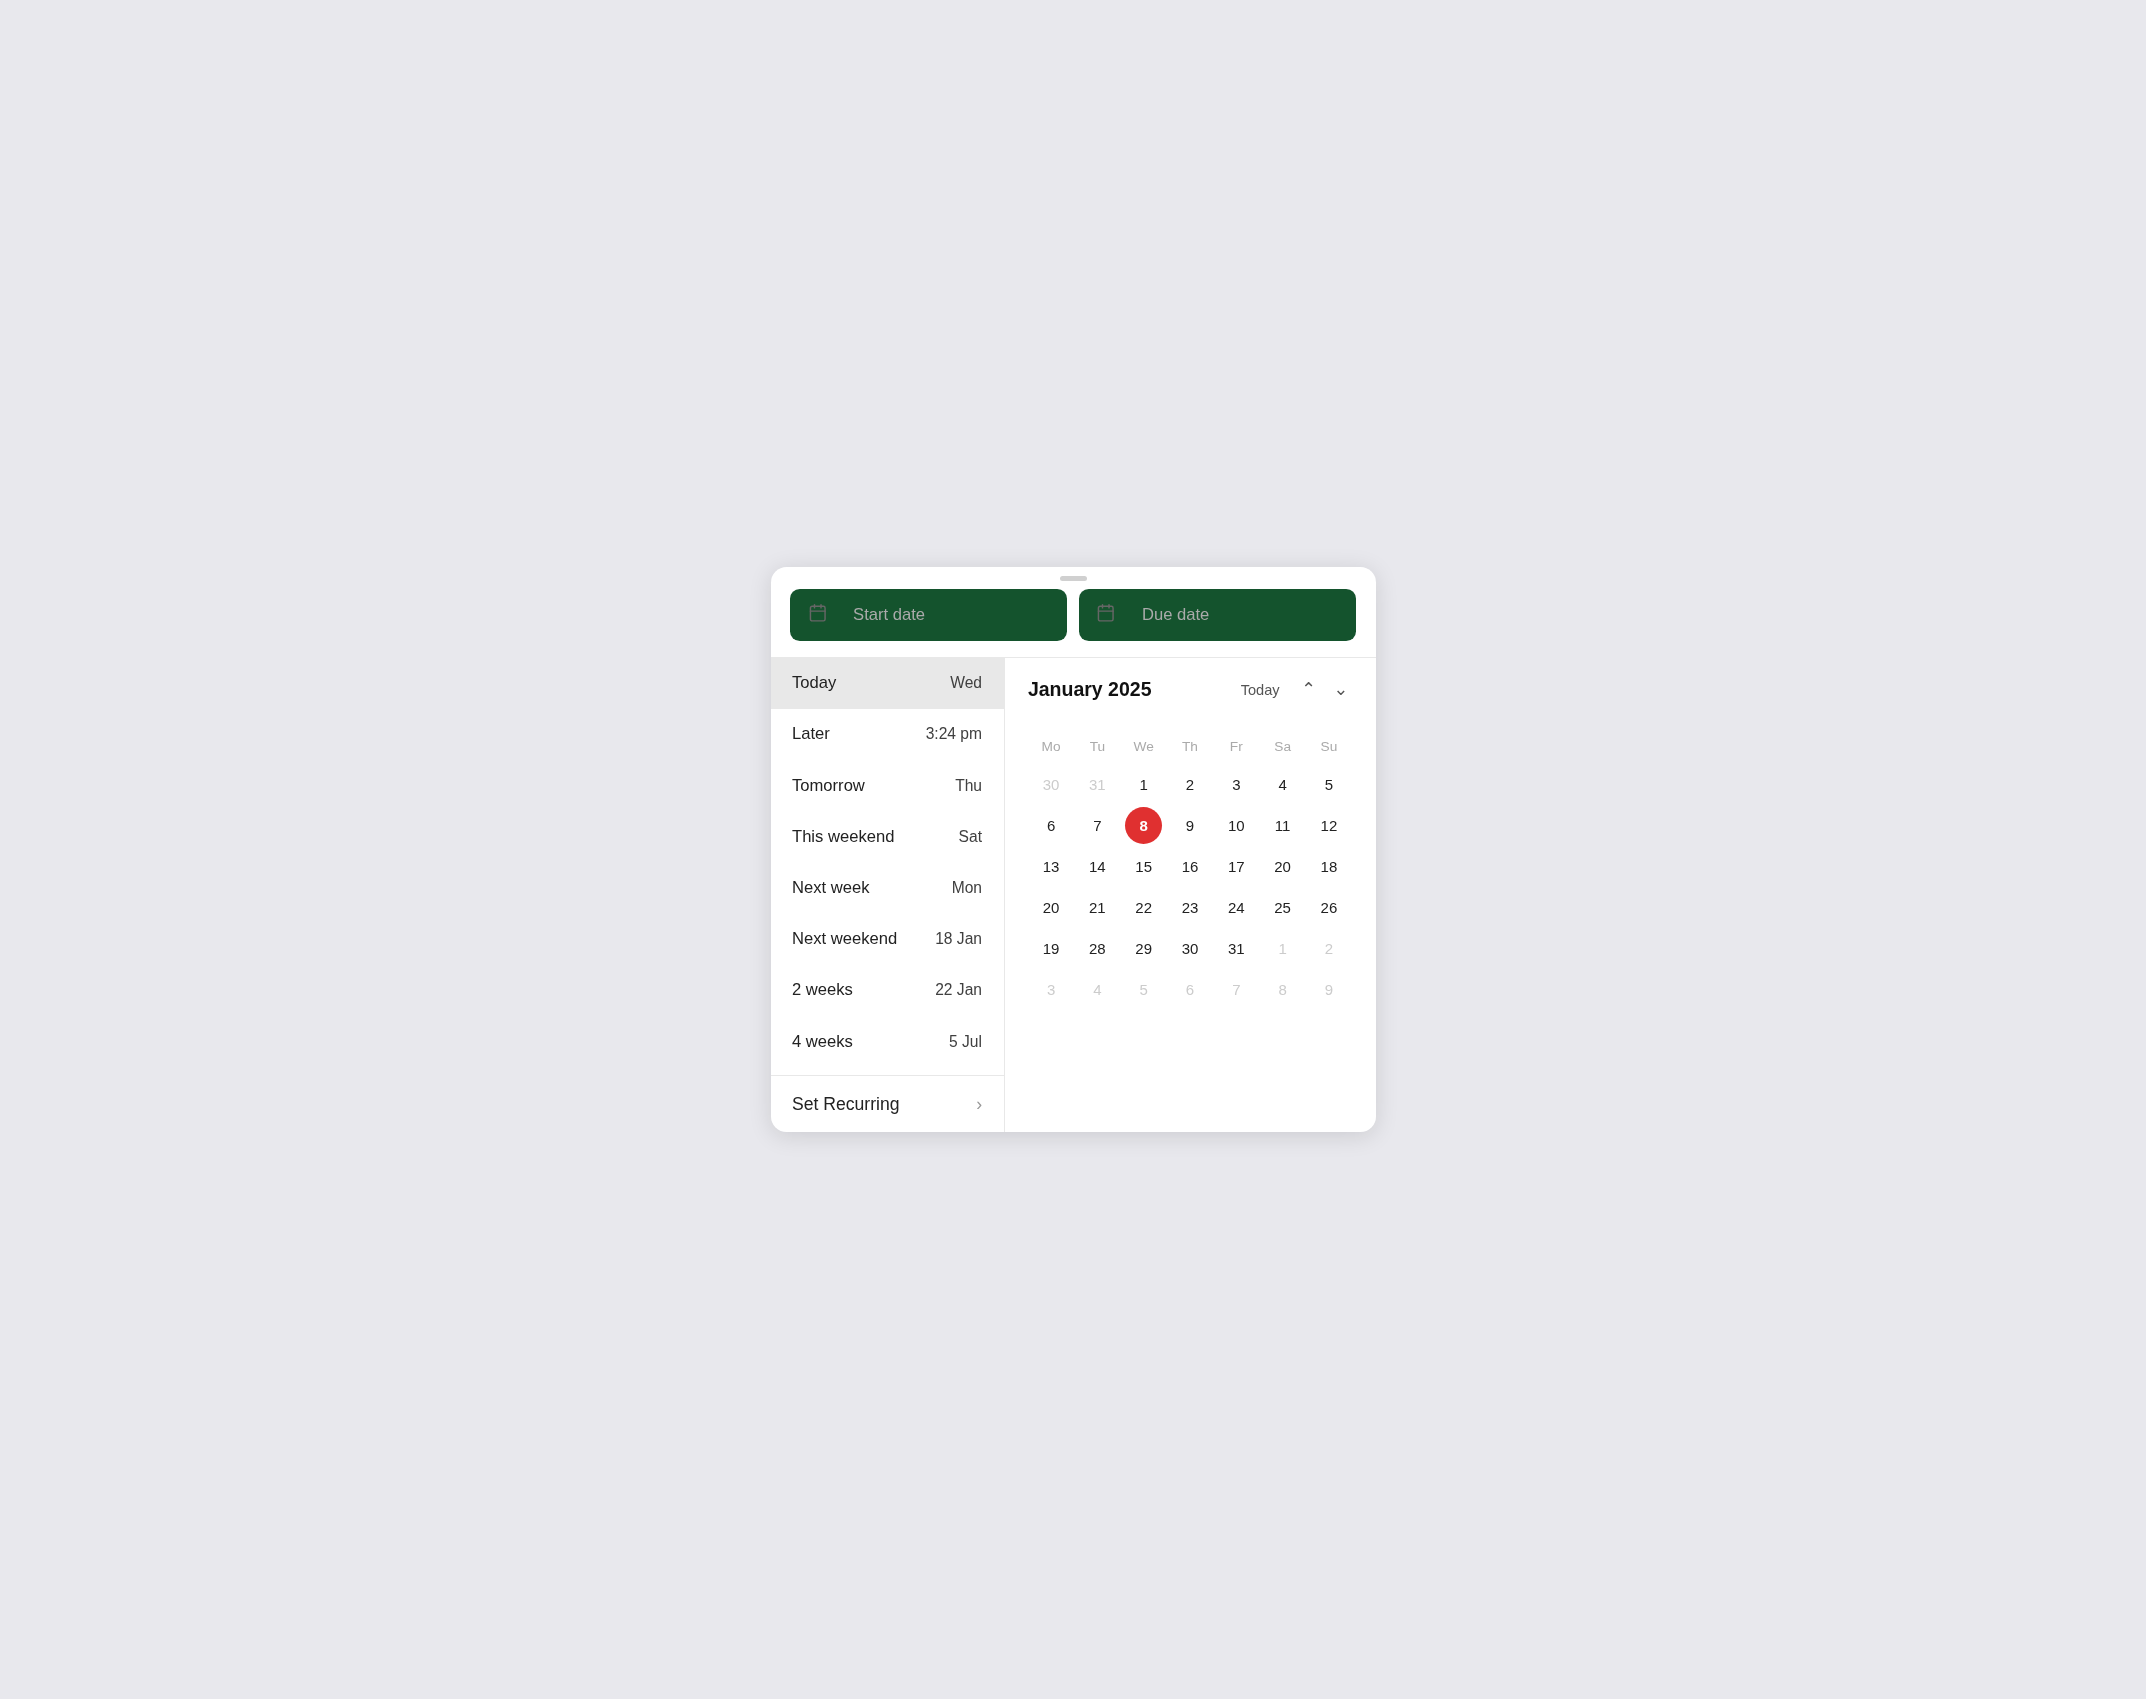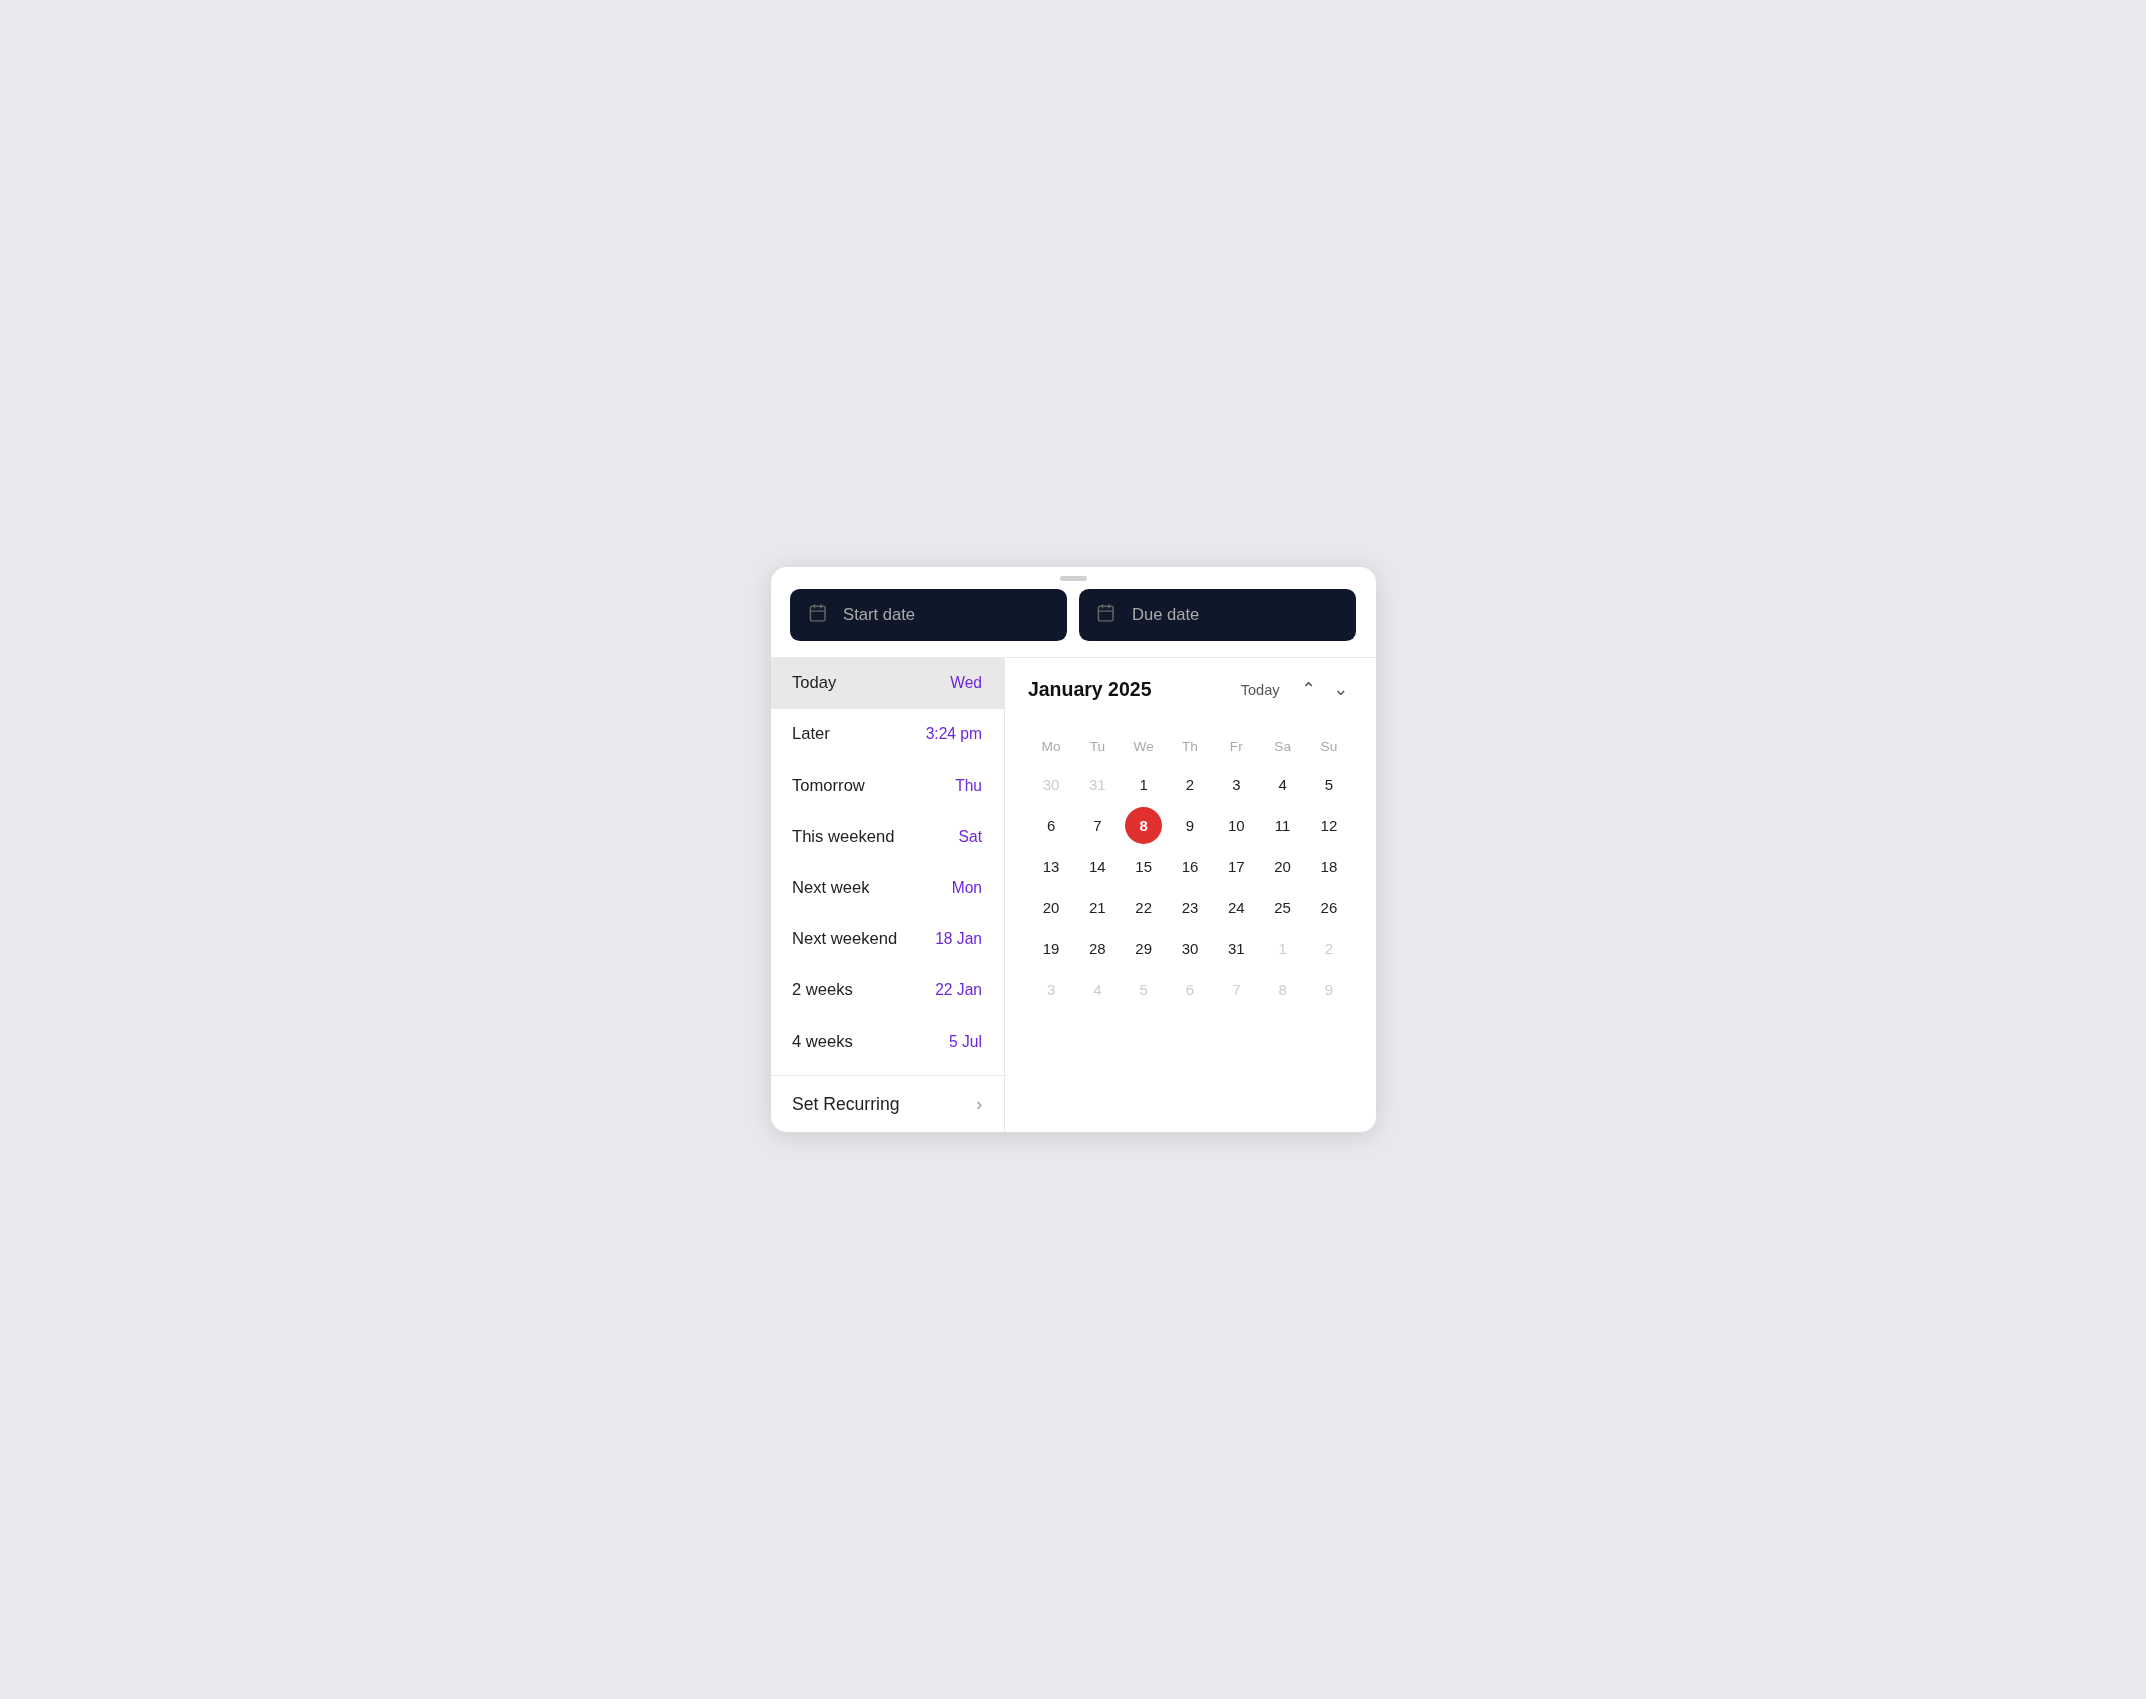--- a/index.html
+++ b/index.html
@@ -40,22 +40,22 @@
     .date-inputs-row {
       display: flex;
       gap: 11.7px;
       padding: 0 19.5px 15.6px 19.5px;
     }
 
     .date-input {
       flex: 1;
       display: flex;
       align-items: center;
-      gap: 16px;
-      background: #0f172a;
+      gap: 26px;
+      background: #14532d;
       border-radius: 9.8px;
       padding: 13.7px 17.6px;
       cursor: pointer;
     }
 
     .date-input-icon {
       color: #555;
       font-size: 17.6px;
     }
 
@@ -90,21 +90,21 @@
       background: #e8e8e8;
     }
 
     .quick-option-label {
       font-size: 16.6px;
       color: #222;
     }
 
     .quick-option-value {
       font-size: 15.6px;
-      color: #6d28d9;
+      color: #404040;
     }
 
     .set-recurring-row {
       display: flex;
       justify-content: space-between;
       align-items: center;
       padding: 17.6px 21.5px;
       border-top: 1px solid #e8e8e8;
       cursor: pointer;
       margin-top: 8px;

